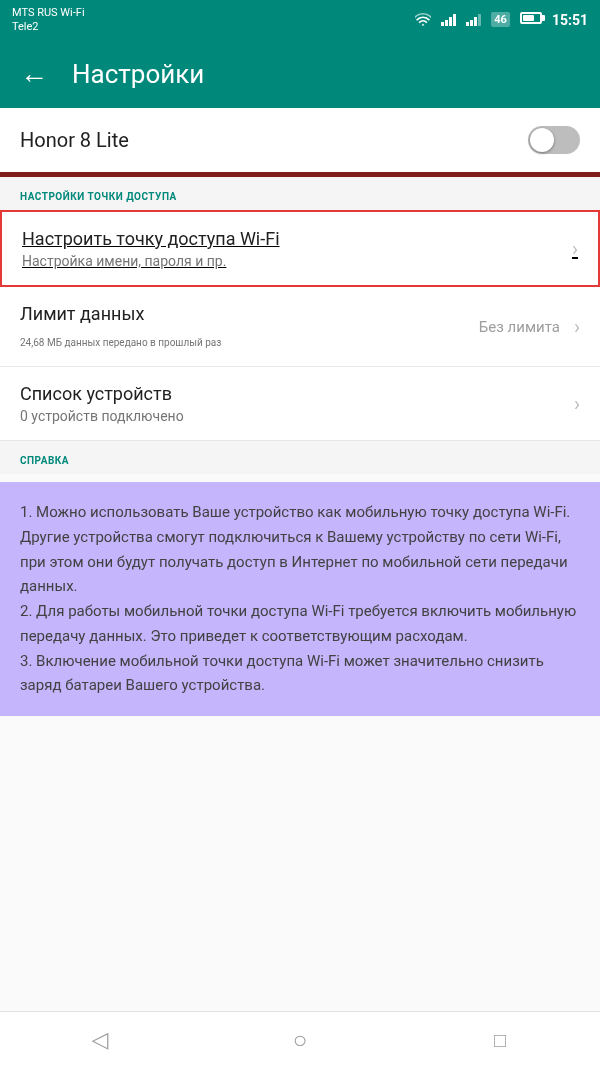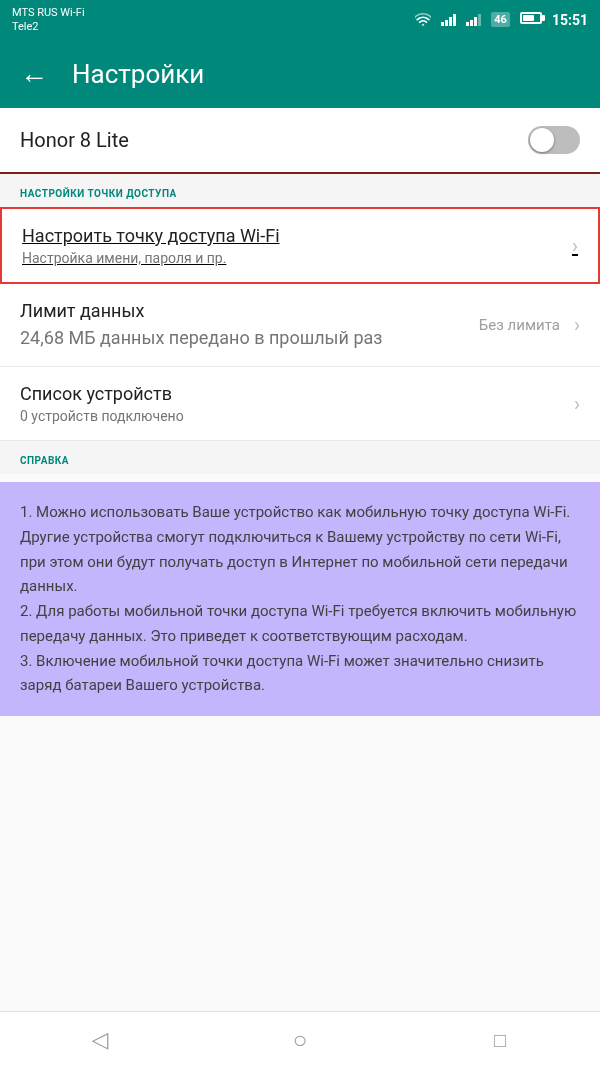--- a/index.html
+++ b/index.html
@@ -70,21 +70,21 @@
       overflow-y: auto;
     }
 
     
     .device-row {
       background: white;
       padding: 18px 20px;
       display: flex;
       align-items: center;
       justify-content: space-between;
-      border-bottom: 2px solid #7f1d1d;
+      border-bottom: 5px solid #7f1d1d;
     }
     .device-name {
       font-size: 20px;
       color: #212121;
     }
 
     
     .toggle {
       width: 52px;
       height: 28px;
@@ -167,24 +167,24 @@
       justify-content: space-between;
       border-bottom: 1px solid #e8e8e8;
       cursor: pointer;
     }
     .data-limit-left {
       flex: 1;
     }
     .data-limit-title {
       font-size: 18px;
       color: #212121;
-      margin-bottom: 4px;
+      margin-bottom: 12px;
     }
     .data-limit-subtitle {
-      font-size: 18px;
+      font-size: 10px;
       color: #757575;
       line-height: 1.4;
     }
 
     
     .help-section {
       background: #c4b5fd;
       padding: 18px 20px;
       margin-top: 8px;
     }

